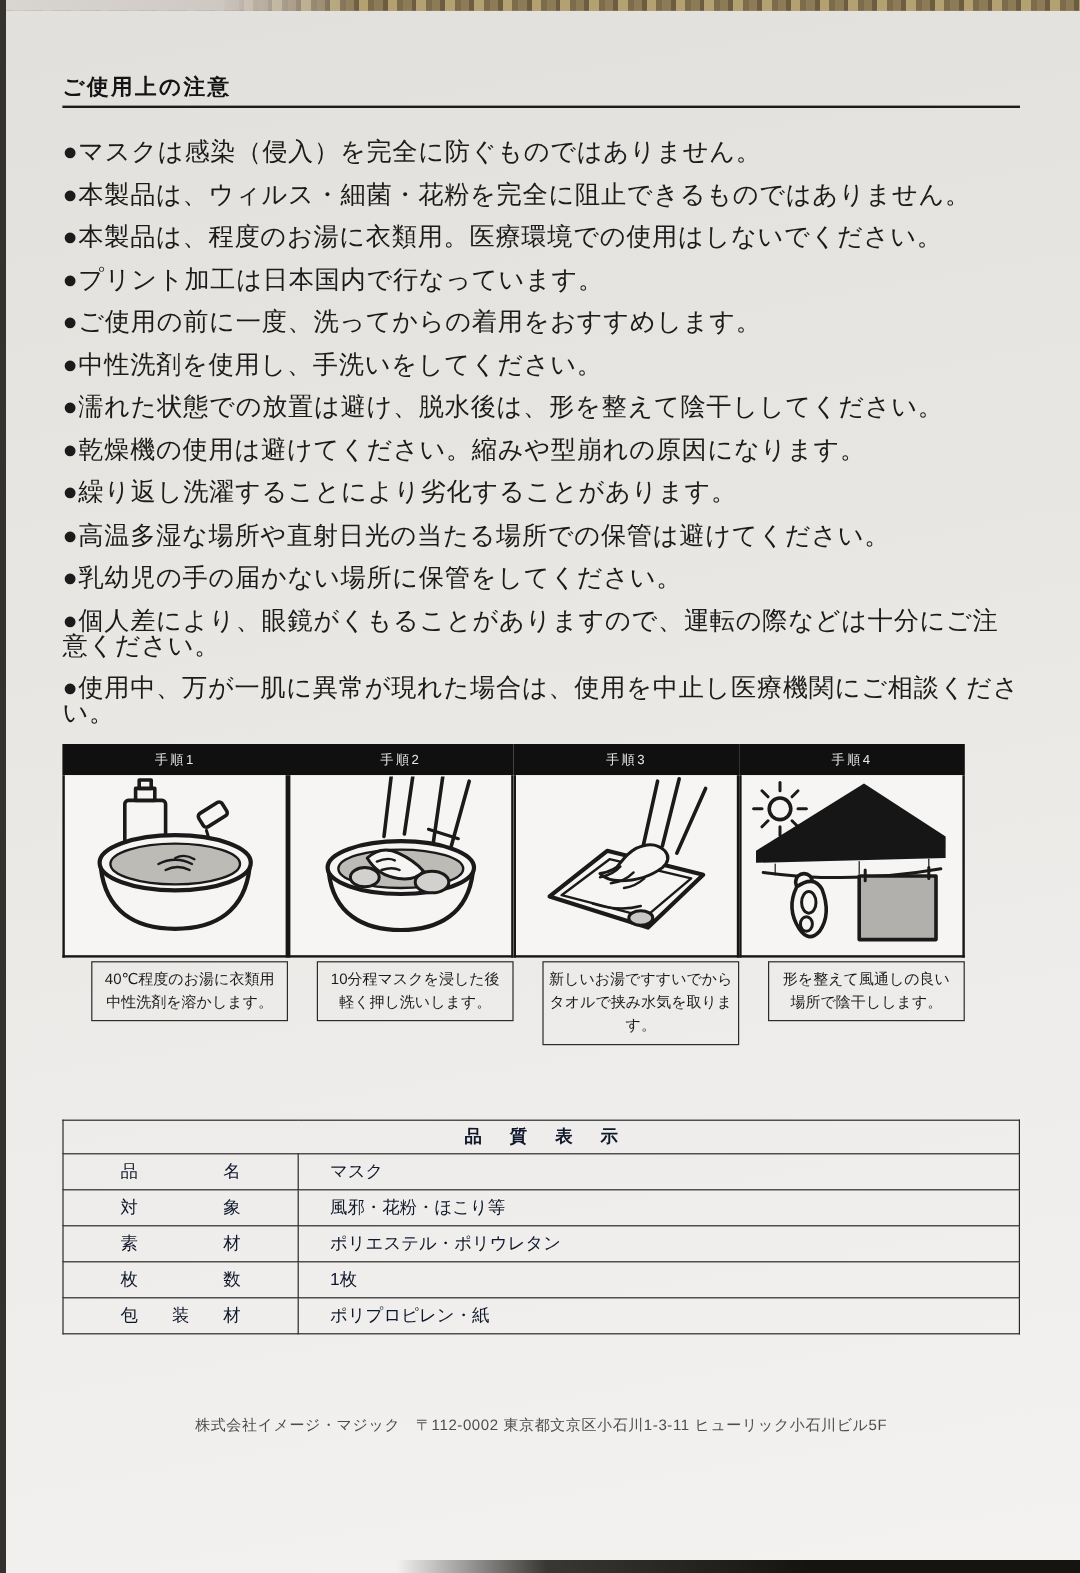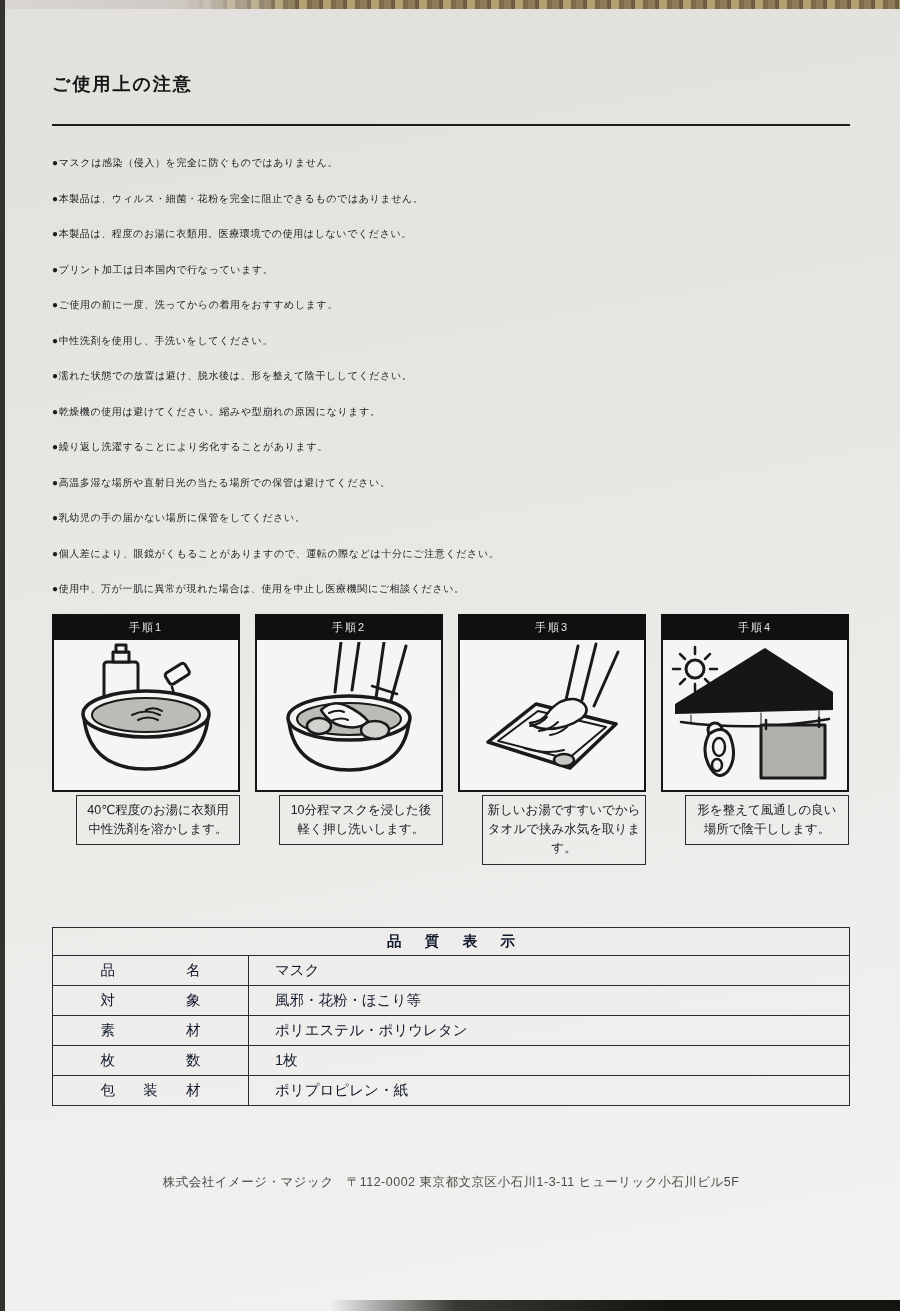--- a/index.html
+++ b/index.html
@@ -32,29 +32,29 @@
     position:absolute; left:5px; top:9px; width:895px; height:1302px;
     background:linear-gradient(170deg,#e1e0dd 0%,#e7e6e3 35%,#efeeec 75%,#f3f2f0 100%);
   }
   .content {
     position:absolute; left:52px; top:60px; width:798px;
   }
   .section-title {
     font-size:18px; font-weight:bold; letter-spacing:2px; color:#141414;
   }
   .title-rule {
-    border-bottom:2px solid #1c1c1c; padding-bottom:28px; margin-bottom:26px;margin-top:12px;
+    border-bottom:2px solid #1c1c1c; padding-bottom:4px; margin-bottom:26px;
   }
   ul.precautions { list-style:none; margin:0; padding:0; }
   ul.precautions li {
-    font-size:10px; letter-spacing:.6px; line-height:21px;
+    font-size:21px; letter-spacing:.6px; line-height:21px;
     margin-bottom:14.5px; color:#1b1b1b;
   }
   .wash-title { margin-top:72px; margin-bottom:14px; }
-  .steps { display:flex; gap:15px; }
+  .steps { display:flex; }
   .step { width:188px; }
   .step-header {
     background:#101010; color:#e9e8e6; font-size:11px;
     text-align:center; padding:6px 0 5px; letter-spacing:2px;
   }
   .step-body {
     border:2px solid #161616; border-top:none; height:152px;
     background:#f6f5f3; display:flex; align-items:center; justify-content:center;
     overflow:hidden;
   }

